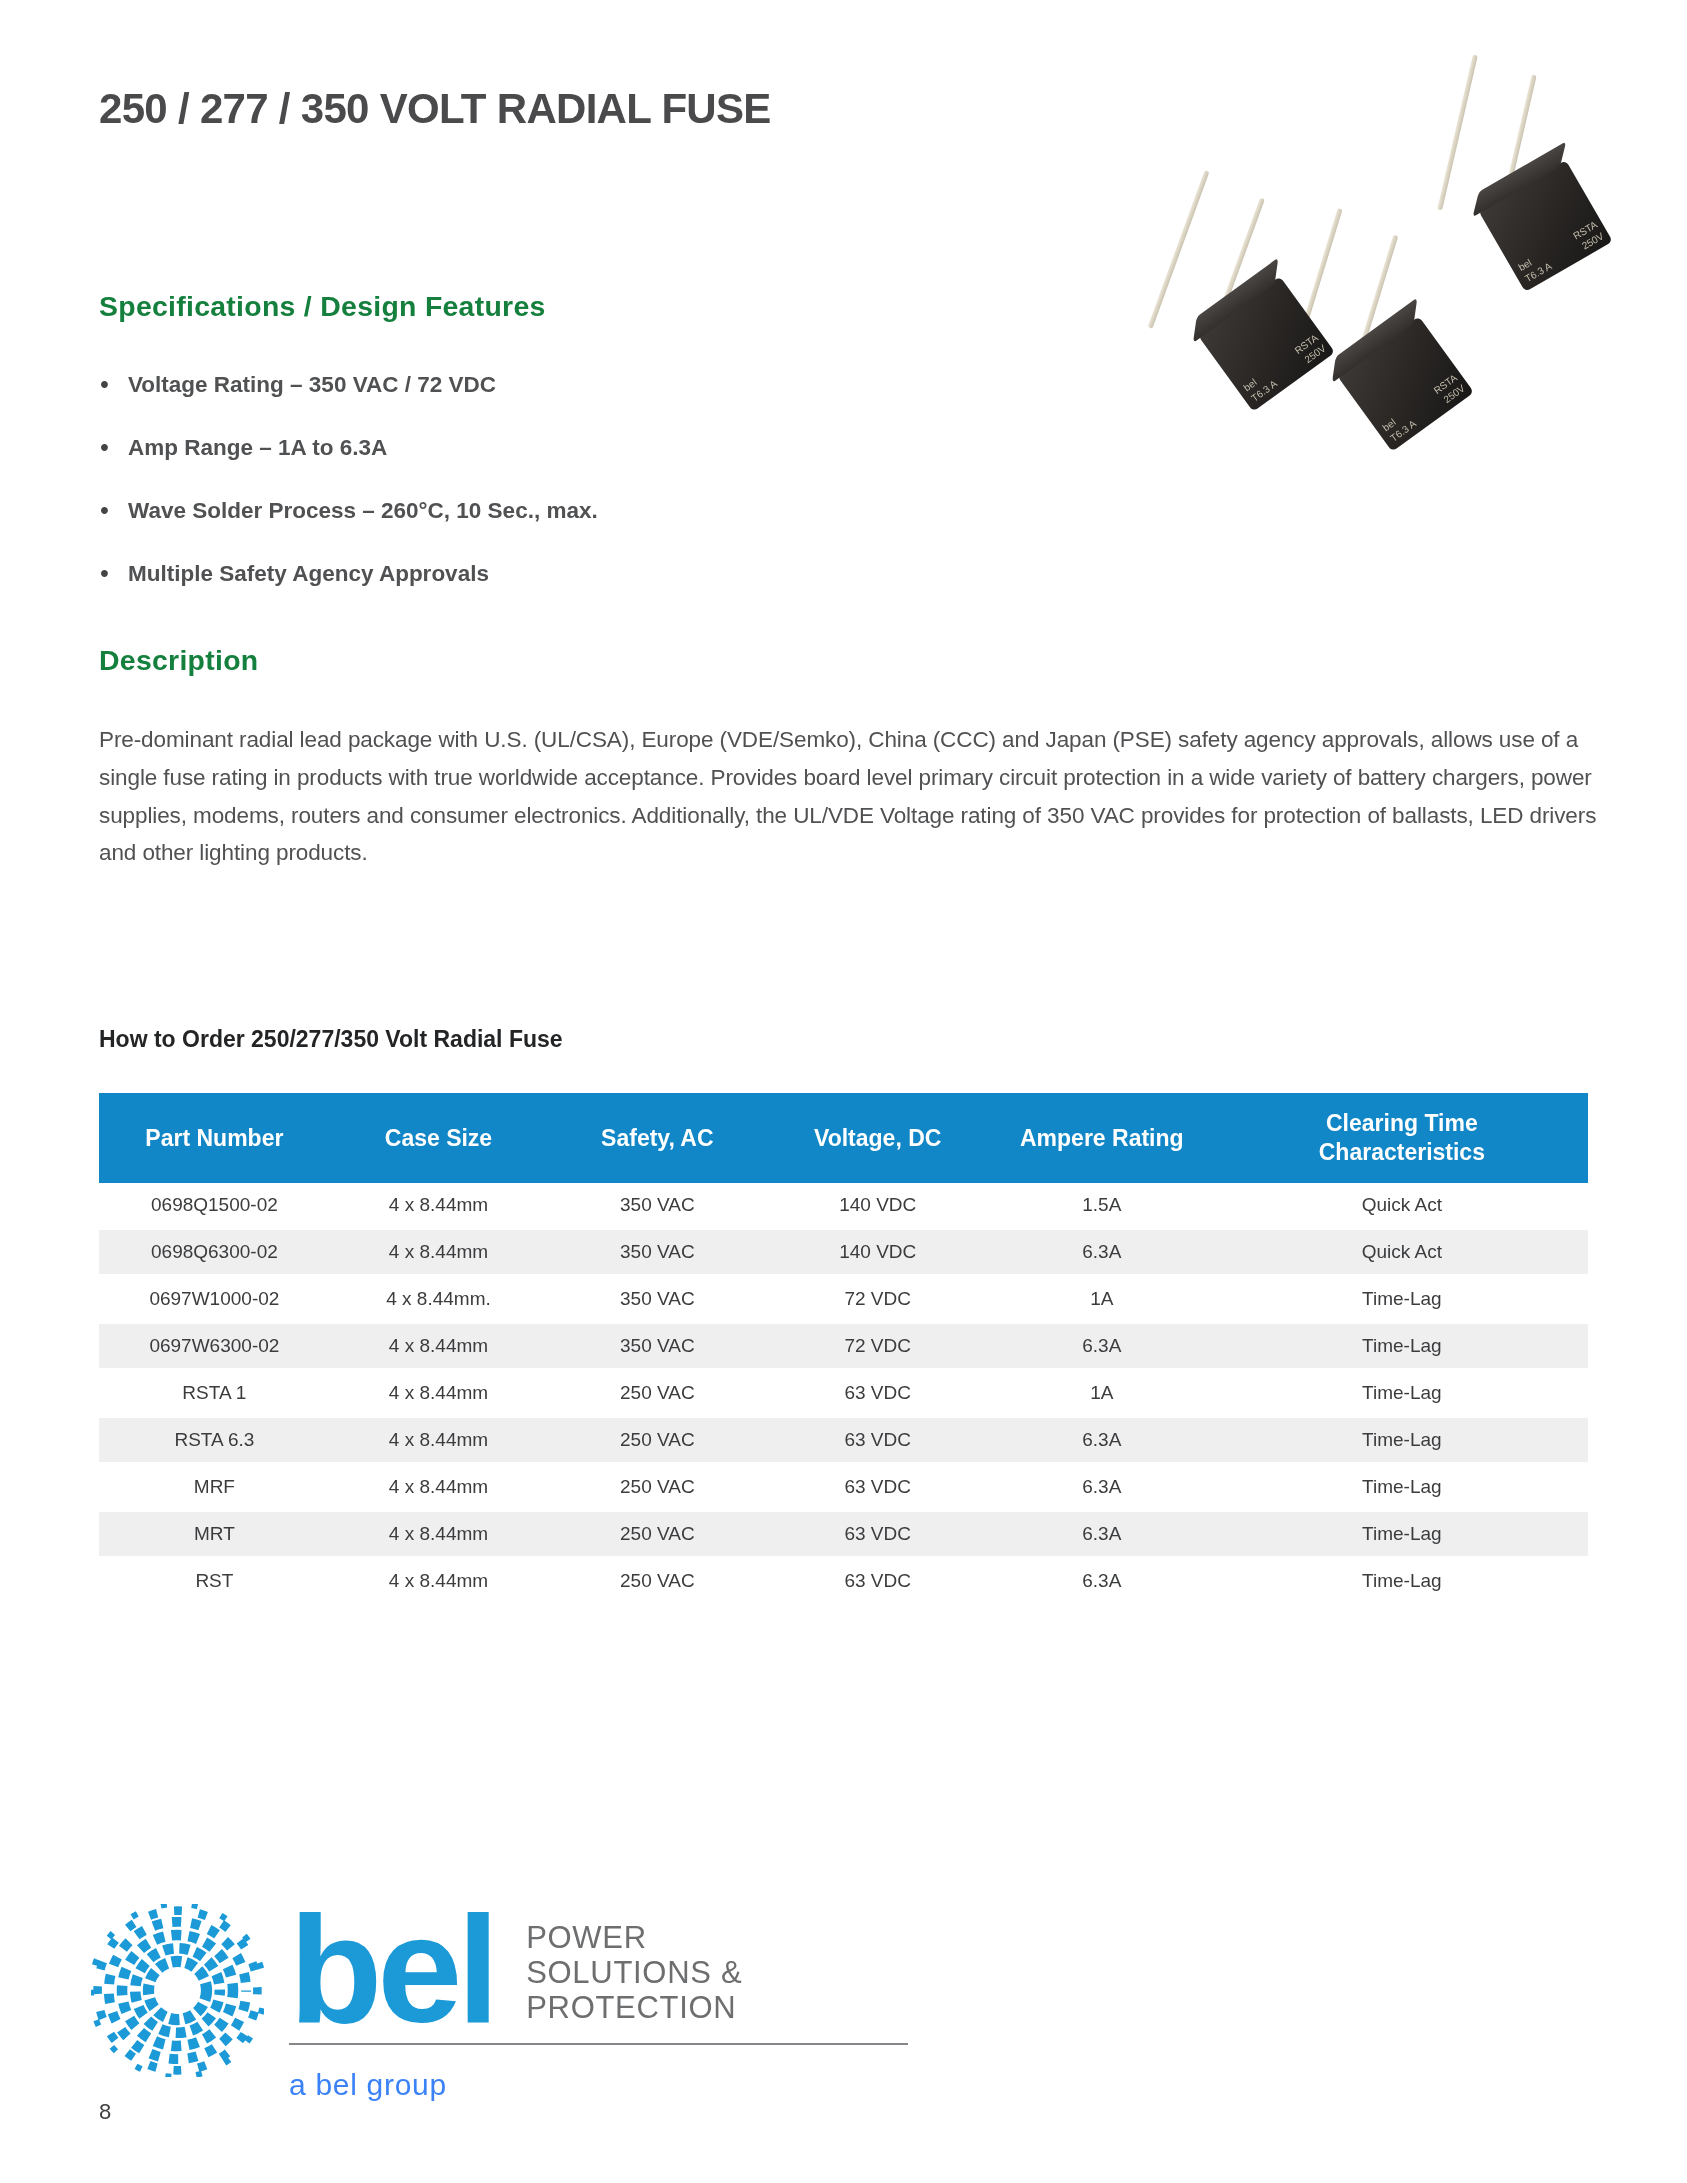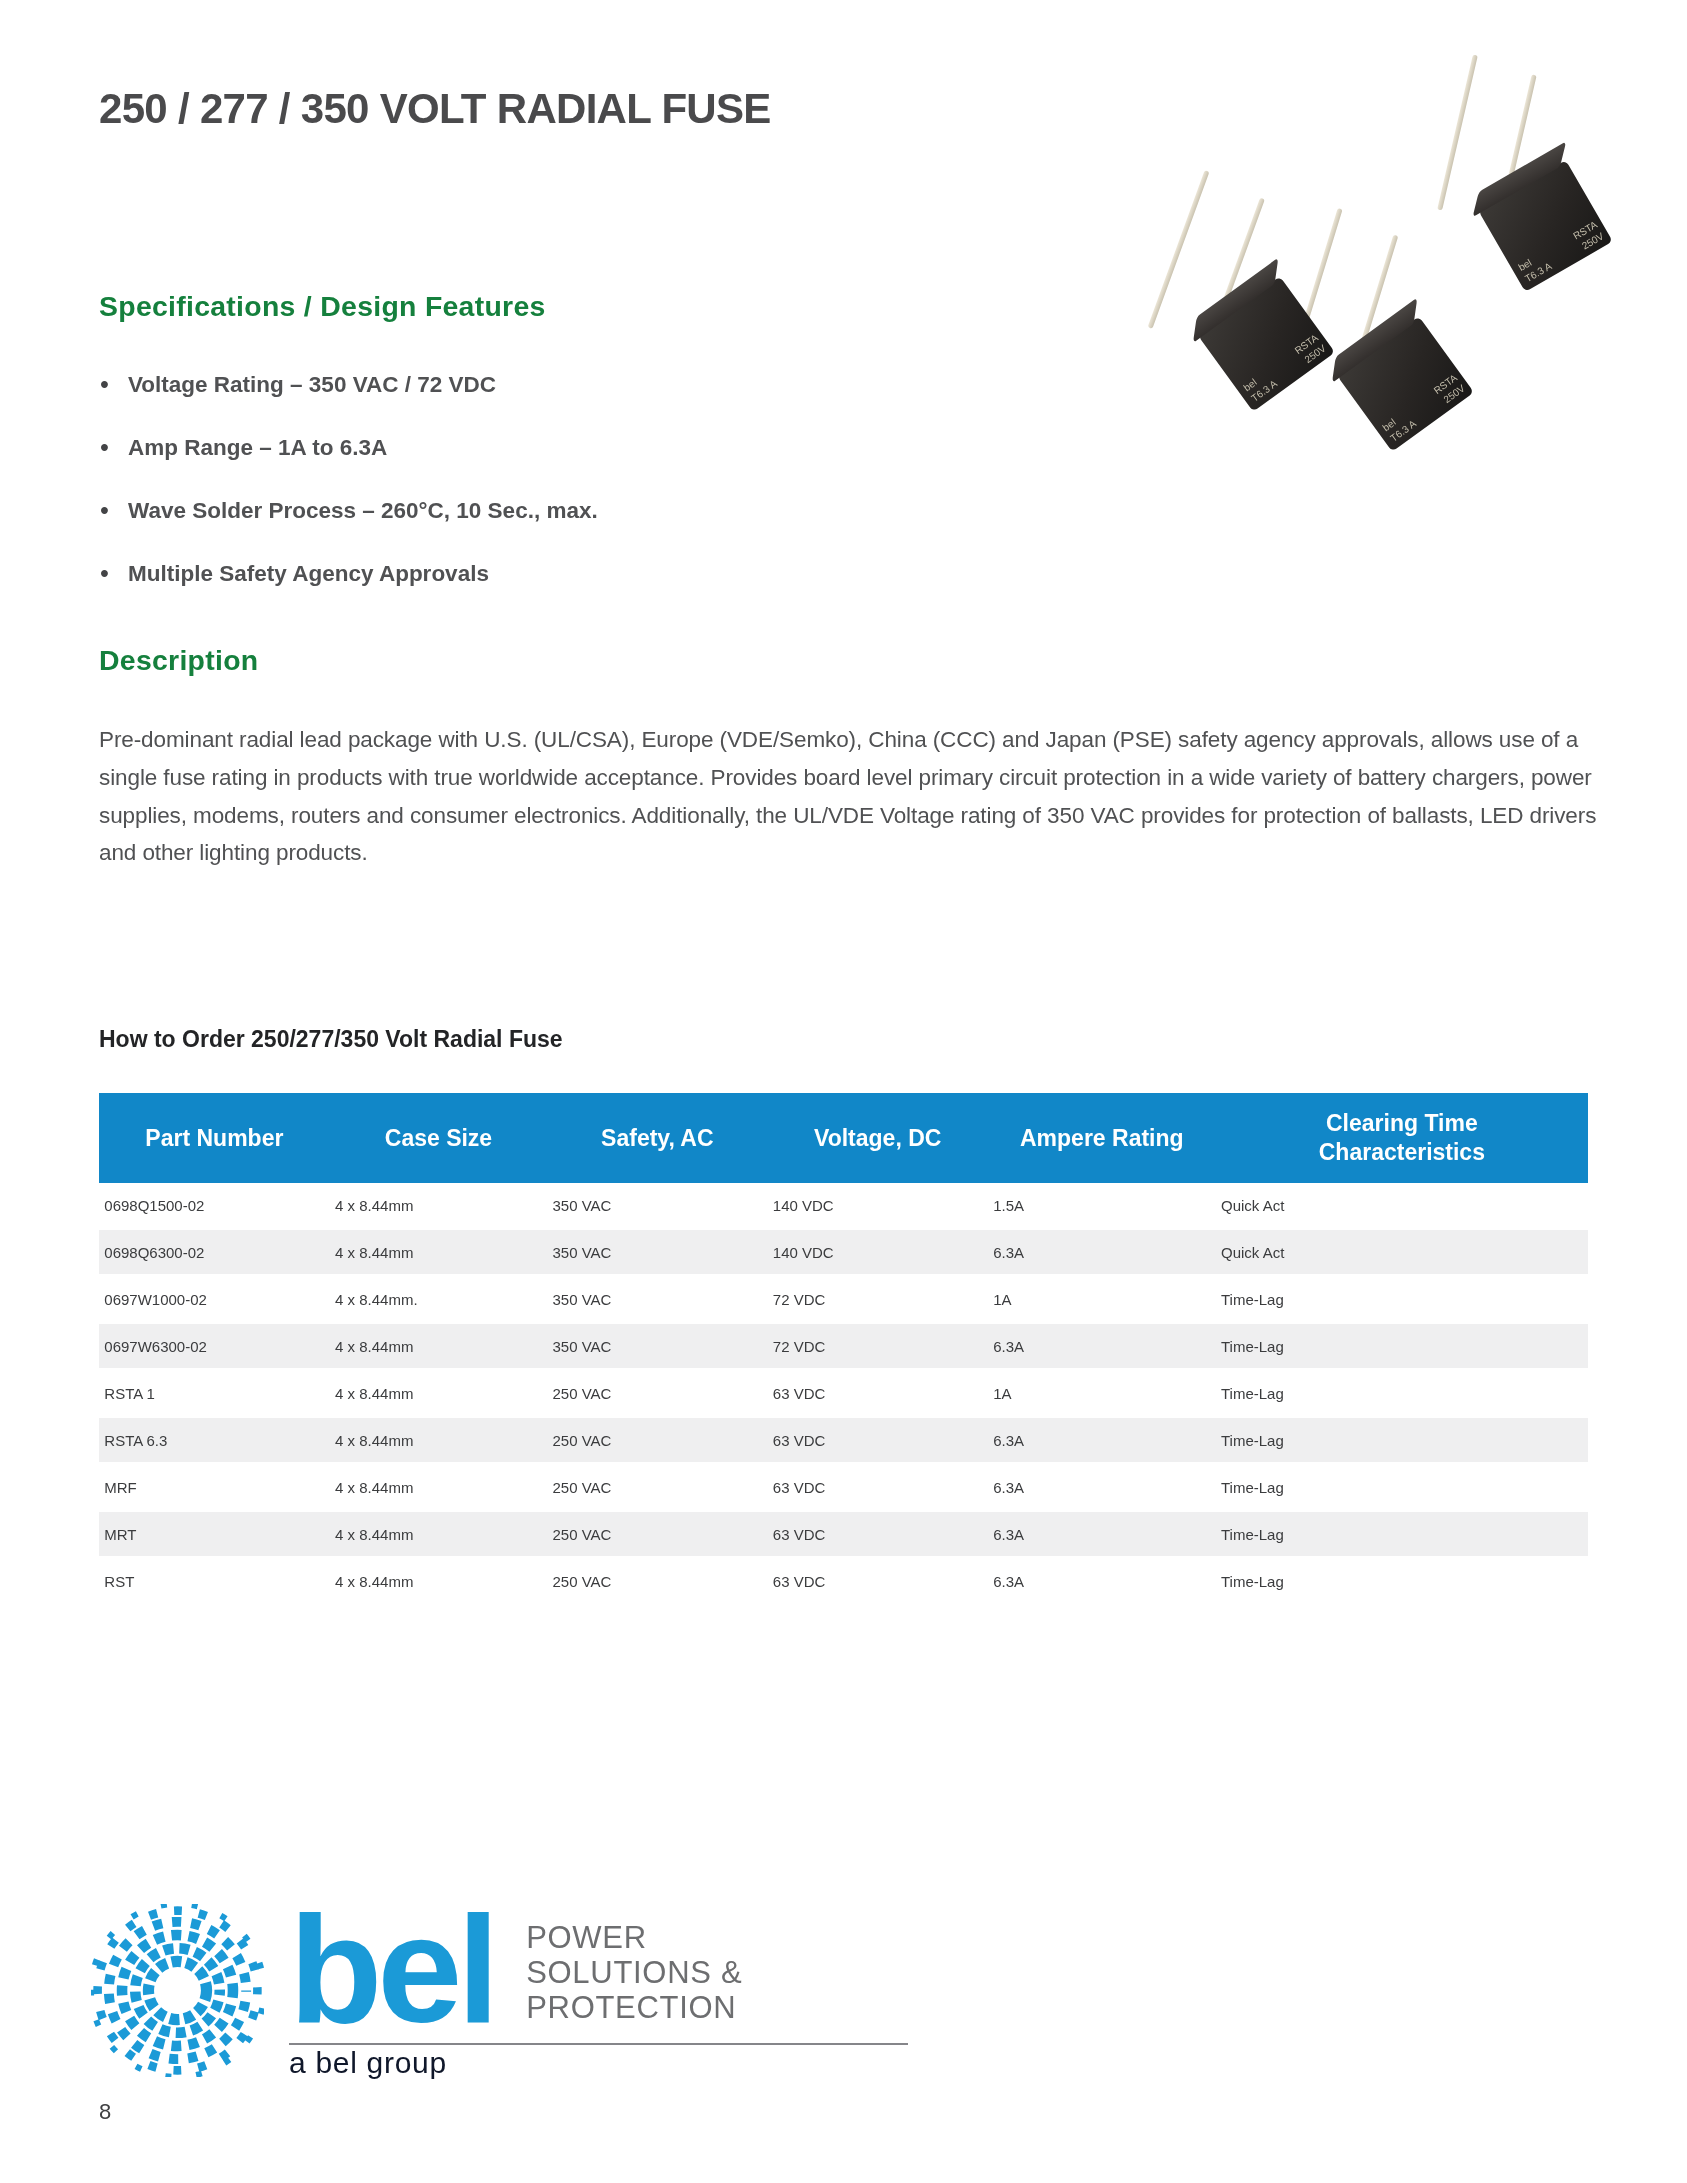--- a/index.html
+++ b/index.html
@@ -60,41 +60,41 @@
 
   
   .order { position:absolute; left:99px; top:1026px; width:1489px; }
   .order-heading { margin:0 0 40px 0; font-size:23px; font-weight:bold; color:#232426; }
   table { border-collapse:collapse; width:1489px; table-layout:fixed; }
   thead th {
     background:#1187C8; color:#ffffff; font-weight:bold; font-size:23px;
     height:90px; vertical-align:middle; text-align:center; padding:0 6.6px; line-height:1.25;
   }
   tbody td {
-    height:44px; text-align:left; vertical-align:middle;
-    font-size:15px; color:#3B3C3E; padding:0 5.3px;
+    height:44px; text-align:center; vertical-align:middle;
+    font-size:19px; color:#3B3C3E; padding:0 5.3px;
   }
   tbody tr:nth-child(even) td {
     background:#EFEFF0; border-top:3.3px solid #ffffff; border-bottom:3.3px solid #ffffff;
   }
 
   
   .logo { position:absolute; left:91px; top:1904px; display:flex; align-items:flex-start; }
   .mosaic { width:173px; height:173px; flex:none; }
   .logo-right { margin-left:25px; padding-top:5.3px; }
   .logo-top { display:flex; align-items:flex-end; }
   .bel-word {
     font-size:153px; font-weight:bold; color:#1B9AD7; line-height:0.78; letter-spacing:-5.3px;
   }
   .tagline {
     margin-left:32px; margin-bottom:4px;
     font-size:31px; font-weight:normal; color:#6D6E70; line-height:1.13; letter-spacing:0.7px;
   }
   .logo-divider { height:2px; background:#85868A; margin-top:14.6px; width:619px; }
-  .logo-sub { margin-top:1px; font-size:30px; color:#0f172a; letter-spacing:0.7px; }
+  .logo-sub { margin-top:23px; font-size:30px; color:#3b82f6; letter-spacing:0.7px; }
 
   .page-number { position:absolute; left:99px; top:2099px; font-size:22px; color:#3F4042; }
 </style>
 </head>
 <body>
 
 <h1 class="doc-title">250 / 277 / 350 VOLT RADIAL FUSE</h1>
 
 <div class="photo">
 

